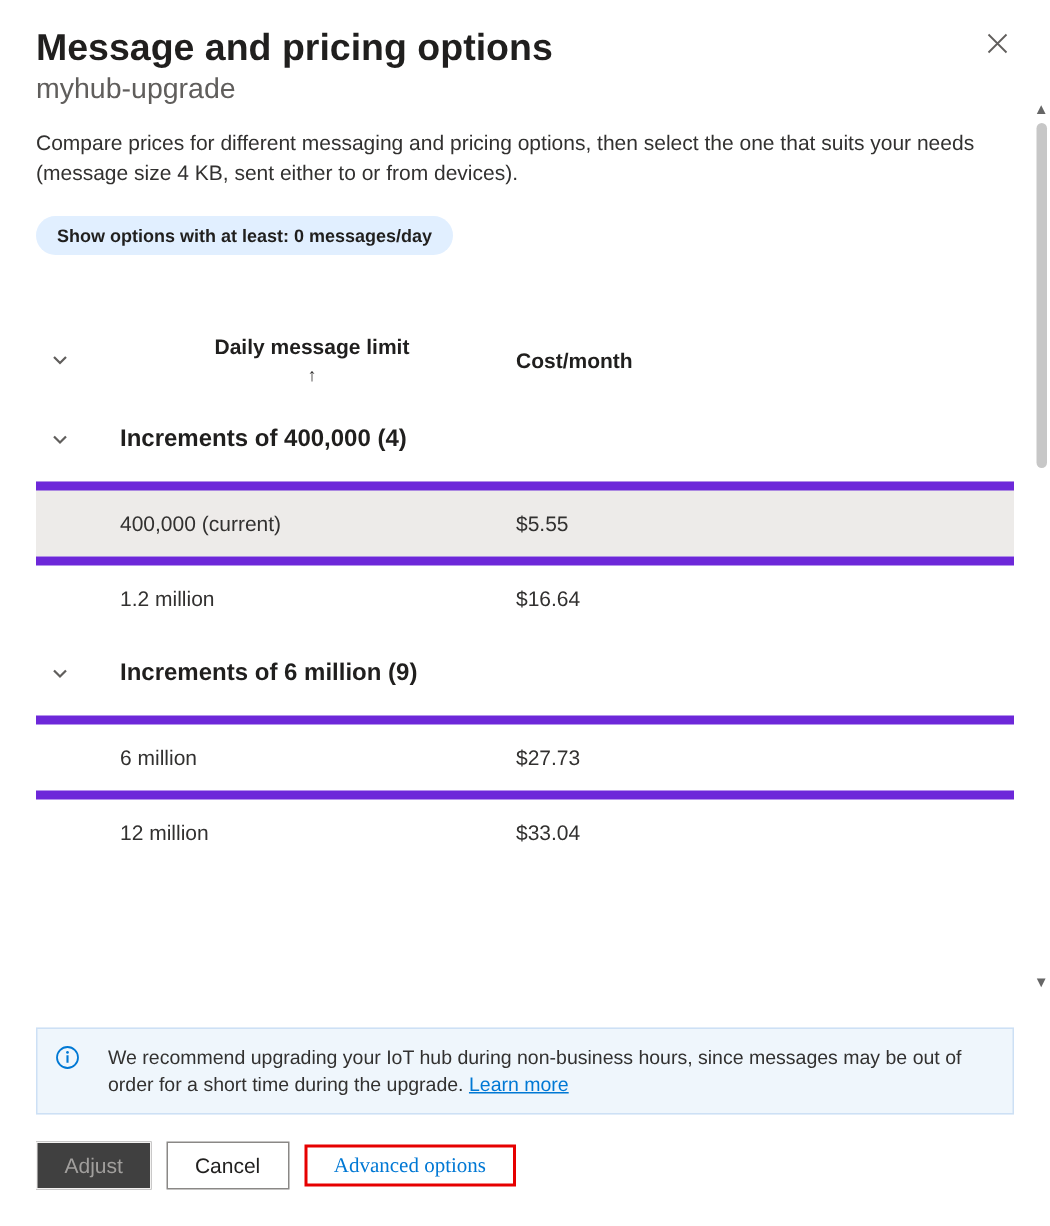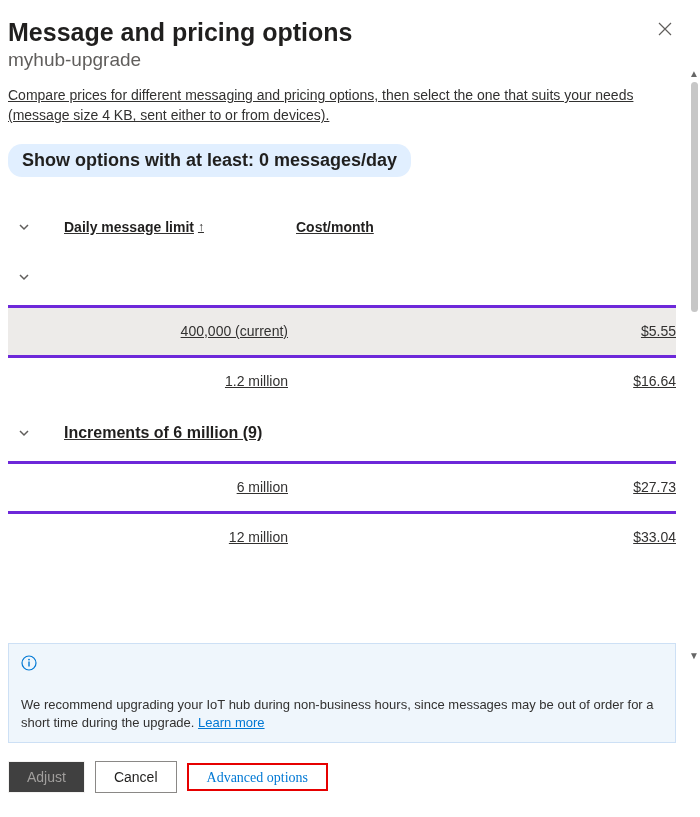--- a/index.html
+++ b/index.html
@@ -6,21 +6,21 @@
     body {
       font-family: 'Segoe UI', -apple-system, BlinkMacSystemFont, sans-serif;
       background: #fff;
       color: #323130;
       width: 700px;
       height: 817px;
       position: relative;
       overflow: hidden;
     }
     .panel {
-      padding: 18px 24px 0 8px;
+      padding: 18px 24px 0 24px;
       height: 100%;
       display: flex;
       flex-direction: column;
       position: relative;
     }
     .header {
       display: flex;
       align-items: flex-start;
       justify-content: space-between;
       margin-bottom: 2px;
@@ -42,37 +42,36 @@
     .close-btn svg { display: block; }
     .subtitle {
       font-size: 19px;
       color: #605e5c;
       margin-bottom: 14px;
     }
     .scroll-area {
       flex: 1;
       overflow: hidden;
       position: relative;
-      text-decoration: underline;
     }
     .description {
       font-size: 14px;
       color: #323130;
       line-height: 1.45;
       margin-bottom: 18px;
     }
     .filter-pill {
       display: inline-block;
       background: #e1efff;
       border-radius: 14px;
       padding: 6px 14px;
-      font-size: 18px;
+      font-size: 12px;
       font-weight: 600;
       color: #201f1e;
-      margin-bottom: 28px;
+      margin-bottom: 45px;
     }
     .table {
       width: 100%;
     }
     .table-header-row, .group-header-row, .data-row {
       display: flex;
       align-items: center;
       min-height: 42px;
       padding: 8px 0;
     }
@@ -81,22 +80,23 @@
       min-height: 44px;
     }
     .col-chevron {
       width: 56px;
       display: flex;
       align-items: center;
       justify-content: flex-start;
       padding-left: 10px;
     }
     .col-limit {
-      width: 232px;
+      width: 264px;
       padding-right: 8px;
+      flex-direction: column;
     }
     .col-cost {
       flex: 1;
     }
     .th {
       font-size: 14px;
       font-weight: 600;
       color: #201f1e;
       display: flex;
       align-items: center;
@@ -107,23 +107,22 @@
     }
     .group-header-row {
       min-height: 56px;
     }
     .group-label {
       font-size: 16px;
       font-weight: 700;
       color: #201f1e;
     }
     .data-row {
-      border-top: 3px solid #6d28d9;
+      border-top: 6px solid #6d28d9;
       min-height: 50px;
-      text-align: right;
     }
     .data-row.selected {
       background: #edebe9;
     }
     .cell {
       font-size: 14px;
       color: #323130;
     }
     .chevron {
       cursor: pointer;
@@ -133,21 +132,20 @@
       display: flex;
       align-items: flex-start;
       gap: 19px;
       background: #eff6fc;
       border: 1px solid #cde0f5;
       padding: 10px 12px;
       font-size: 13px;
       color: #323130;
       line-height: 1.4;
       margin-top: 6px;
-      flex-direction: column;
     }
     .info-icon-wrap {
       flex-shrink: 0;
       padding-top: 1px;
     }
     .info-link {
       color: #0078d4;
       text-decoration: underline;
       cursor: pointer;
     }
@@ -248,20 +246,21 @@
       </div>
 
       <div class="group-header-row">
         <div class="col-chevron">
           <span class="chevron">
             <svg width="12" height="12" viewBox="0 0 12 12">
                 <path d="M2 4 L6 8 L10 4" stroke="#605e5c" stroke-width="1.5" fill="none"></path>
               </svg>
           </span>
         </div>
+        <div class="group-label">Increments of 400,000 (4)</div>
       </div>
       <div class="data-row selected">
         <div class="col-chevron"></div>
         <div class="col-limit cell">400,000 (current)</div>
         <div class="col-cost cell">$5.55</div>
       </div>
       <div class="data-row">
         <div class="col-chevron"></div>
         <div class="col-limit cell">1.2 million</div>
         <div class="col-cost cell">$16.64</div>

